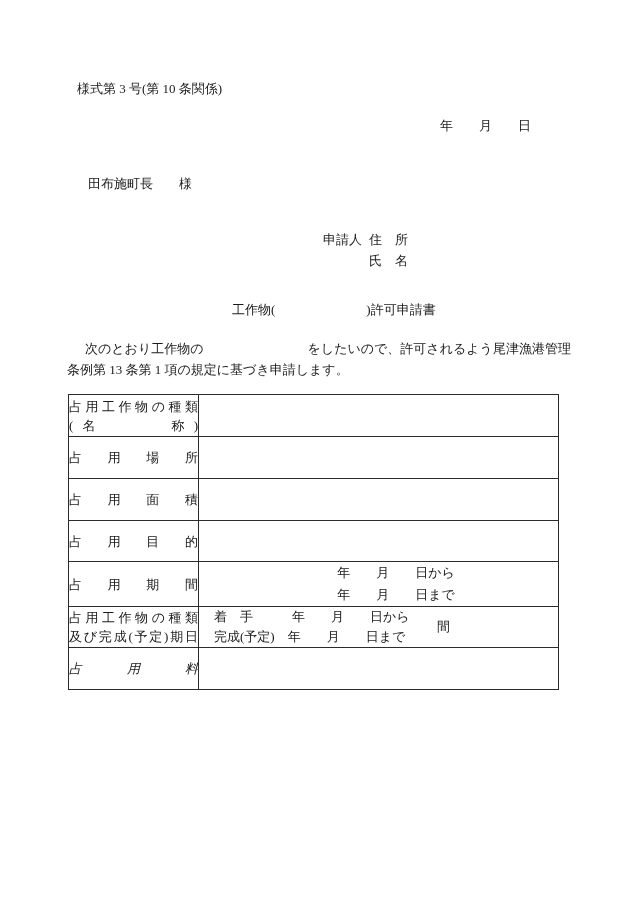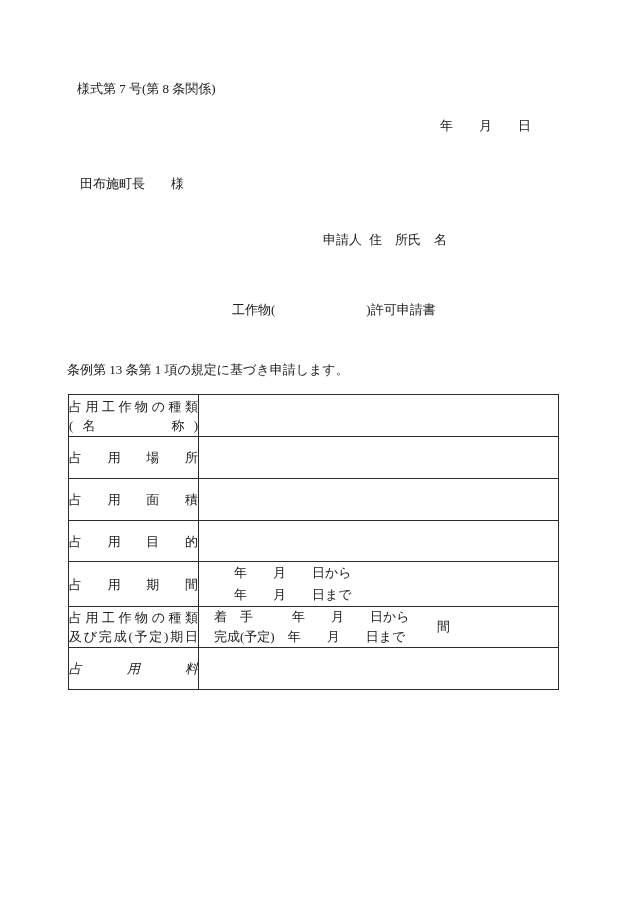--- a/index.html
+++ b/index.html
@@ -10,24 +10,24 @@
     background: #ffffff;
     font-family: "Liberation Serif", "DejaVu Serif", serif;
     font-size: 13px;
     color: #1a1a1a;
     overflow: hidden;
   }
   .abs { position: absolute; white-space: pre; }
 
   .form-number { left: 77px;  top: 80px;  }
   .date-line   { left: 440px; top: 117px; }
-  .addressee   { left: 80px;  top: 175px; }
+  .addressee   { left: 88px;  top: 175px; }
 
   .applicant   { left: 323px; top: 229px; display: flex; gap: 7px; line-height: 21px; }
-  .applicant .col { display: flex; flex-direction: row; }
+  .applicant .col { display: flex; flex-direction: column; }
 
   .doc-title   { left: 232px; top: 301px; }
   .body-l1     { left: 85px;  top: 340px; }
   .body-l2     { left: 67px;  top: 361px; }
   .note        { left: 85px;  top: 697px; }
 
   table.form {
     position: absolute;
     left: 68px; top: 394px;
     width: 491px;
@@ -50,50 +50,51 @@
   }
   tr.r1 { height: 42px; }
   tr.r2 { height: 42px; }
   tr.r3 { height: 42px; }
   tr.r4 { height: 41px; }
   tr.r5 { height: 44px; }
   tr.r6 { height: 40px; }
   tr.r7 { height: 42px; font-style: italic; }
 
   td.val div { white-space: pre; }
-  td.val.period { padding-left: 35px; line-height: 22px; }
+  td.val.period { padding-left: 35px; line-height: 22px; text-align: center; }
   td.val.construction { position: relative; padding-left: 15px; line-height: 20px; }
   td.val.construction .kan {
     position: absolute;
     right: 108px;
     top: 50%;
     transform: translateY(-50%);
   }
 </style>
 </head>
 <body>
 
 <div class="page">
 
-  <div class="abs form-number">様式第 7 号(第 8 条関係)</div>
+  <div class="abs form-number">様式第 3 号(第 10 条関係)</div>
 
   <div class="abs date-line">年　　月　　日</div>
 
   <div class="abs addressee">田布施町長　　様</div>
 
   <div class="abs applicant">
     <span>申請人</span>
     <span class="col">
       <span>住　所</span>
       <span>氏　名</span>
     </span>
   </div>
 
   <div class="abs doc-title">工作物(　　　　　　　)許可申請書</div>
 
+  <div class="abs body-l1">次のとおり工作物の　　　　　　　　をしたいので、許可されるよう尾津漁港管理</div>
   <div class="abs body-l2">条例第 13 条第 1 項の規定に基づき申請します。</div>
 
   <table class="form">
     <tbody>
       <tr class="r1">
         <td class="lbl">
           <div class="jl">占用工作物の種類</div>
           <div class="jl">(名　　　称)</div>
         </td>
         <td class="val"></td>

